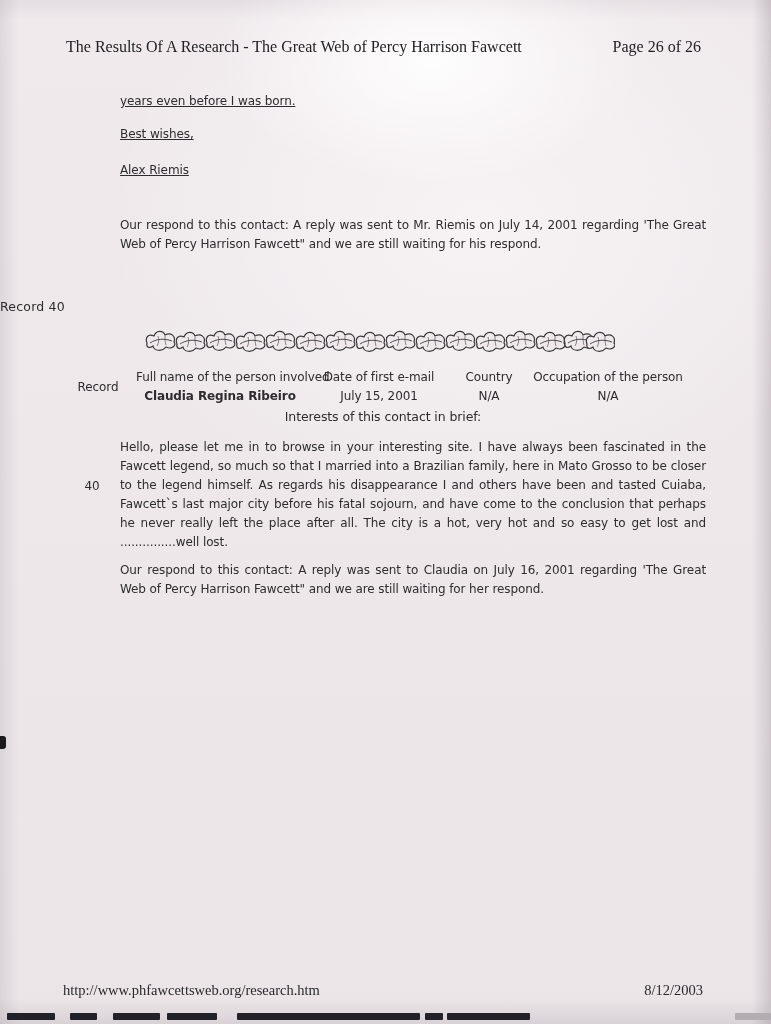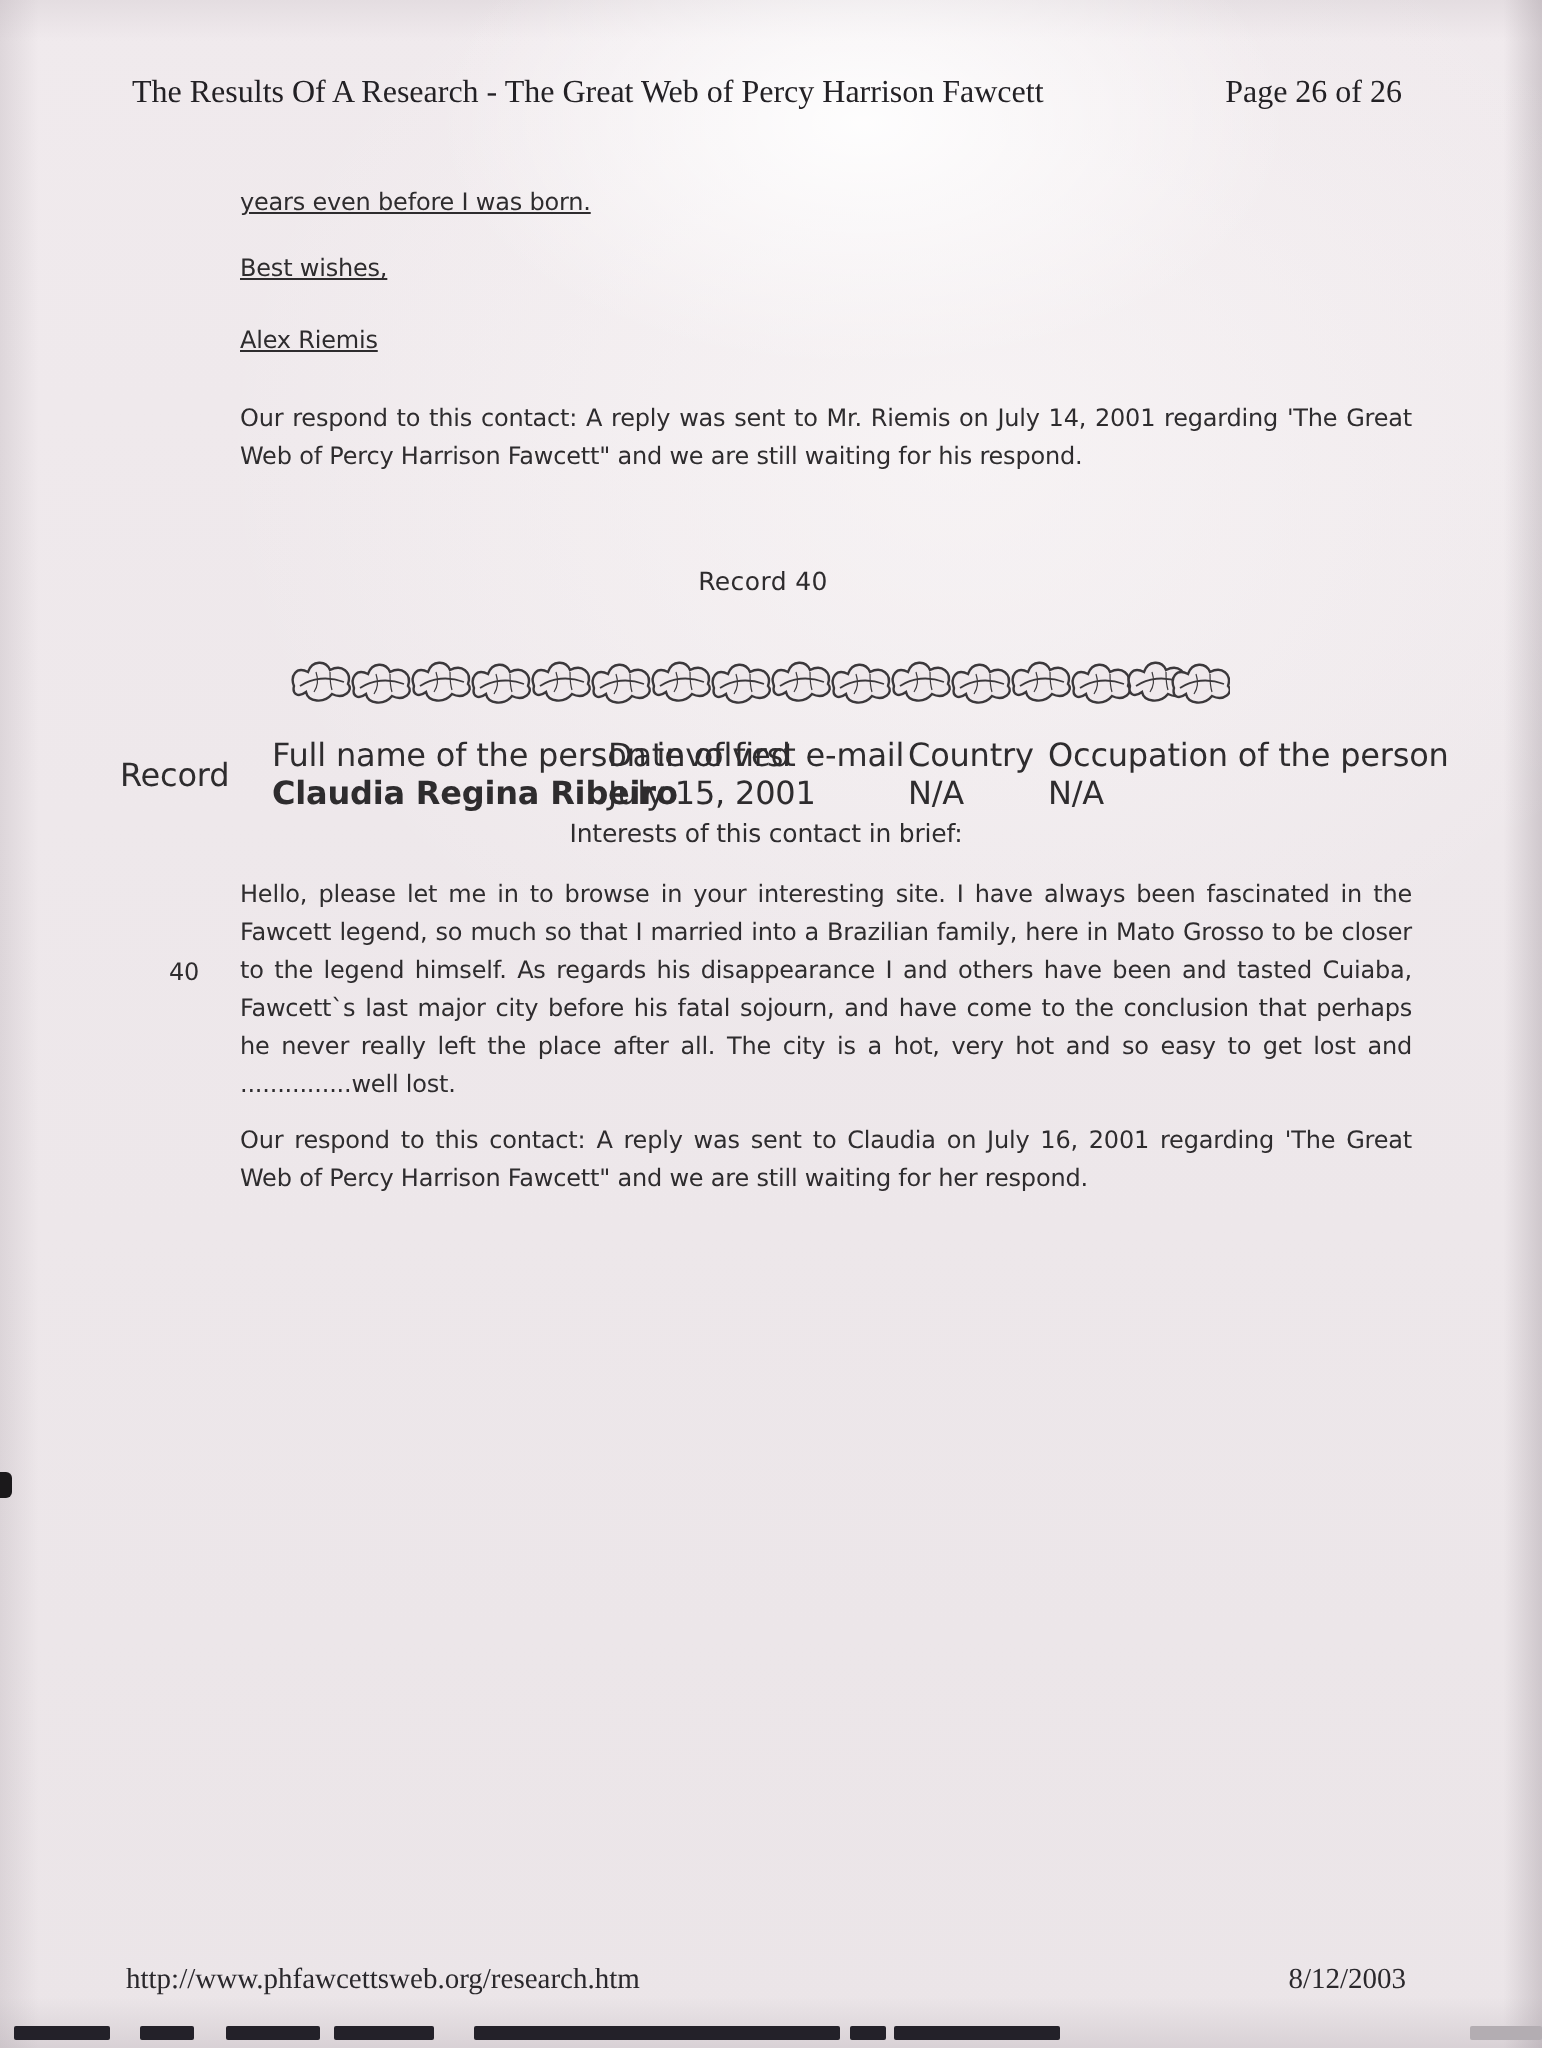--- a/index.html
+++ b/index.html
@@ -22,35 +22,35 @@
   .comic{font-family:"DejaVu Sans",sans-serif;font-size:12px;line-height:19px;letter-spacing:-0.1px;}
 
   .header{
     position:absolute;top:38px;left:66px;right:70px;
     display:flex;justify-content:space-between;align-items:baseline;
     font-size:16px;color:#232125;
   }
   .letter{position:absolute;left:120px;width:586px;top:92px;}
   .letter .line{margin:0 0 14px 0;text-decoration:underline;}
   .letter .line.sig{margin-bottom:17px;}
-  .letter .line.gap{margin-bottom:20px;}
+  .letter .line.gap{margin-bottom:36px;}
   .para{text-align:justify;}
   .u{text-underline-offset:2px;}
 
   .record-heading{
-    position:absolute;left:0;right:8px;top:281px;
-    text-align:center;font-size:12.5px;letter-spacing:0.2px;
+    position:absolute;left:0;right:8px;top:297px;
+    font-size:12.5px;letter-spacing:0.2px;
   }
   .divider{position:absolute;left:145px;top:329px;width:470px;height:24px;}
 
   .record-table{
     position:absolute;left:60px;top:368px;width:632px;
     display:grid;
     grid-template-columns:76px 168px 150px 70px 168px;
-    font-size:16px;line-height:19px;
+    font-size:12px;line-height:19px;text-align:center;
   }
   .record-table .cell{white-space:nowrap;}
   .record-table .rowlabel{grid-column:1;grid-row:1 / 3;align-self:center;}
   .record-table .hdr{grid-row:1;}
   .record-table .val{grid-row:2;}
   .bold{font-weight:bold;}
 
   .interests-heading{
     position:absolute;left:60px;width:646px;top:407px;
     text-align:center;font-size:12.5px;

